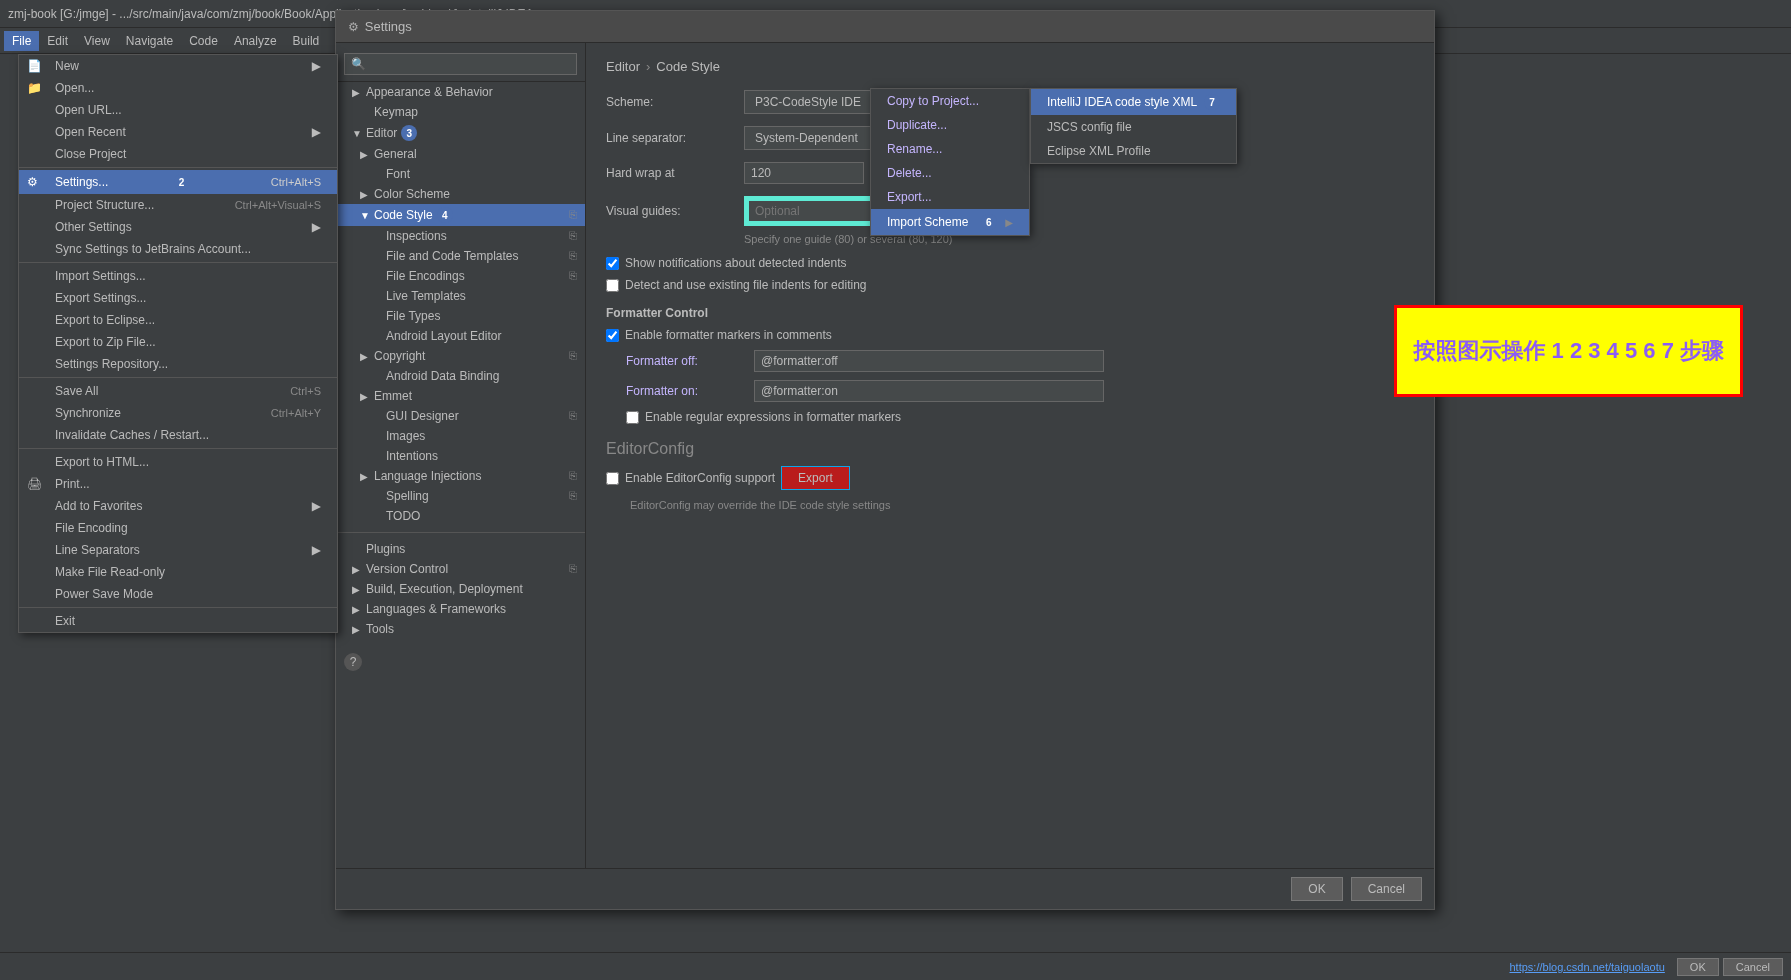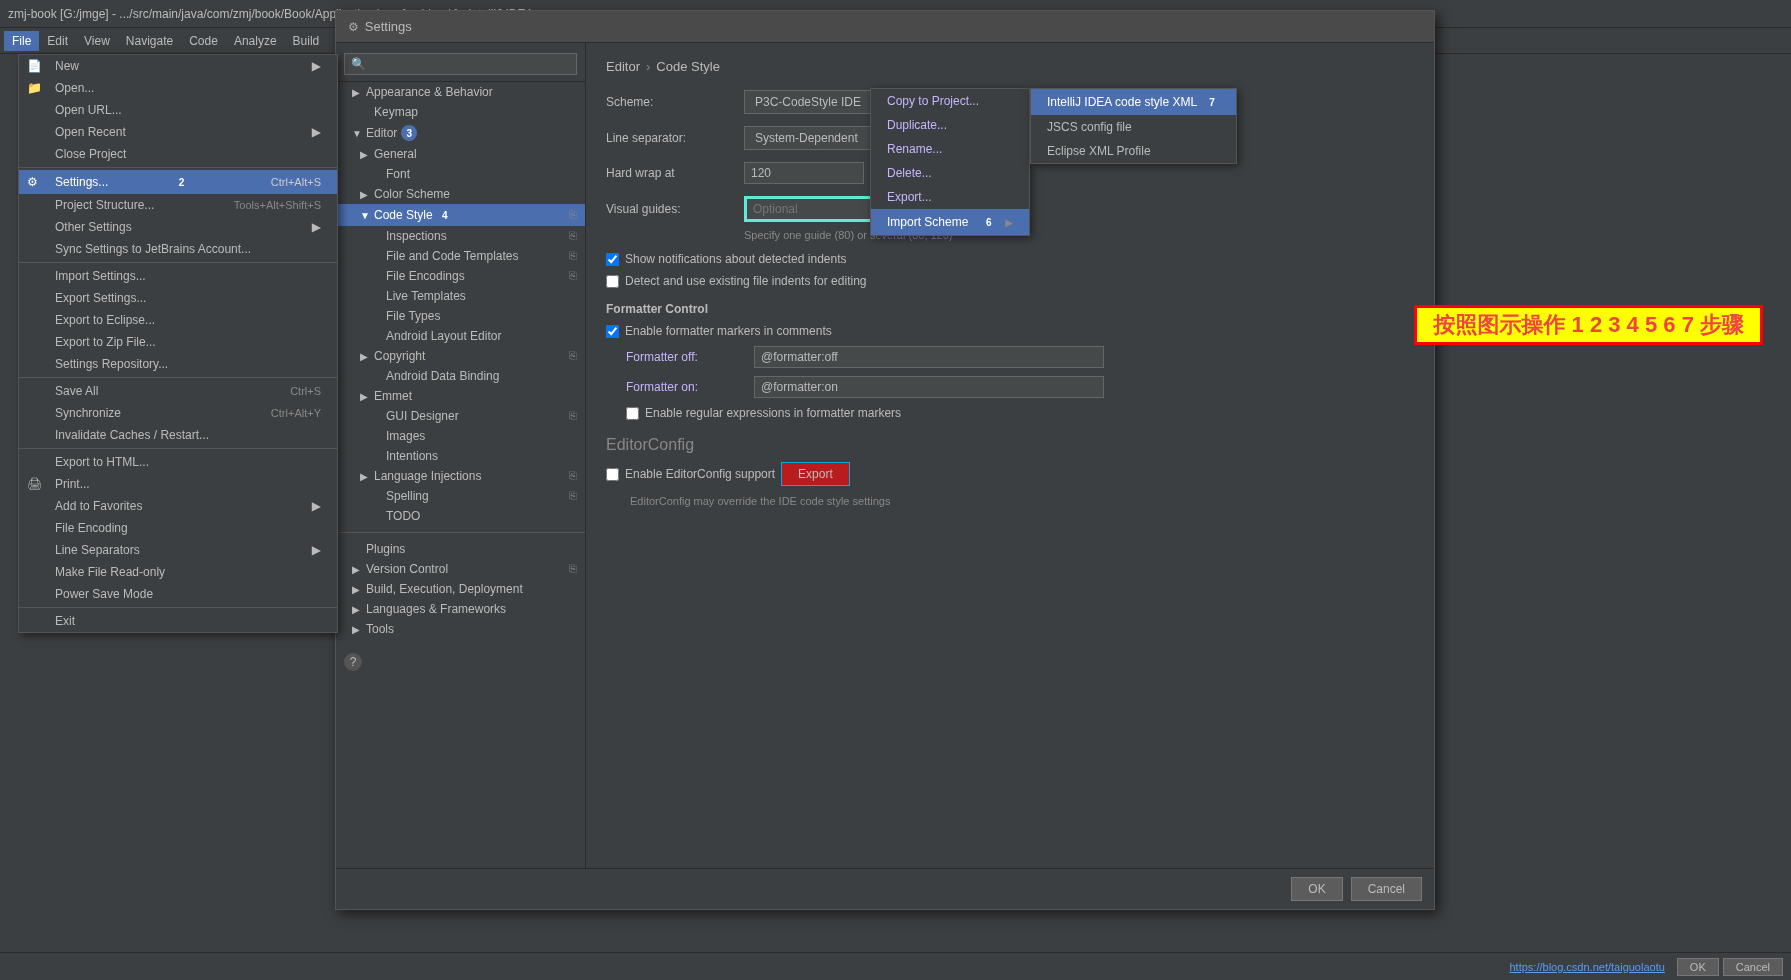--- a/index.html
+++ b/index.html
@@ -361,27 +361,27 @@
       width: 16px;
       height: 16px;
       font-size: 10px;
       font-weight: bold;
     }
 
     
     .annotation-box {
       position: absolute;
       top: 305px;
-      right: 28px;
+      right: 48px;
       background: #ffff00;
       border: 3px solid #ff0000;
-      padding: 2px 16px;
+      padding: 28px 16px;
       font-size: 22px;
       font-weight: bold;
-      color: #ef4444;
+      color: #8b5cf6;
       z-index: 2000;
       white-space: nowrap;
     }
 
     
     .bottom-bar {
       position: absolute;
       bottom: 0;
       left: 0;
       right: 0;
@@ -424,21 +424,21 @@
       background: #5c5c5c;
       border: 1px solid #777;
       color: #bbb;
       padding: 4px 16px;
       cursor: pointer;
       font-size: 12px;
     }
 
     .visual-guide-input {
       background: #45494a;
-      border: 3px solid #5eead4;
+      border: 5px solid #5eead4;
       color: #888;
       padding: 3px 6px;
       font-size: 12px;
       width: 180px;
     }
     .right-arrow {
       font-size: 10px;
       color: #888;
     }
 
@@ -487,21 +487,21 @@
   <div class="file-dropdown-item highlighted">
     <span class="icon-area">
       <span>⚙</span>
     </span>
     Settings...
     <span class="badge-blue" style="margin-left:4px;">2</span>
     <span class="shortcut">Ctrl+Alt+S</span>
   </div>
   <div class="file-dropdown-item">
     Project Structure...
-    <span class="shortcut">Tools+Alt+Shift+S</span>
+    <span class="shortcut">Ctrl+Alt+Visual+S</span>
   </div>
   <div class="file-dropdown-item">
     Other Settings <span class="arrow">▶</span>
   </div>
   <div class="file-dropdown-item">Sync Settings to JetBrains Account...</div>
   <div class="separator-line"></div>
   <div class="file-dropdown-item">Import Settings...</div>
   <div class="file-dropdown-item">Export Settings...</div>
   <div class="file-dropdown-item">Export to Eclipse...</div>
   <div class="file-dropdown-item">Export to Zip File...</div>

